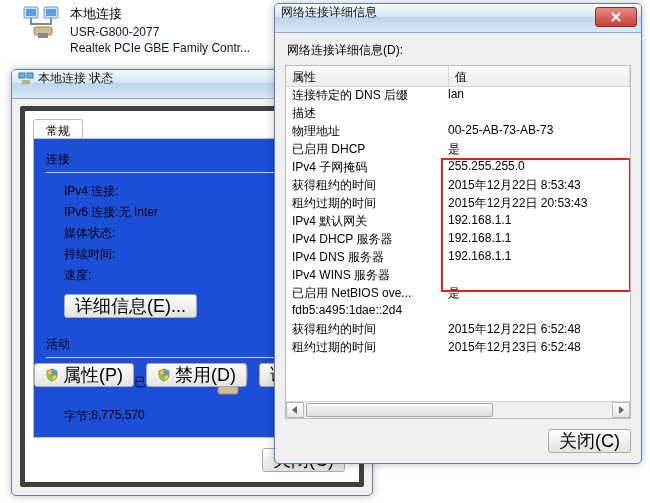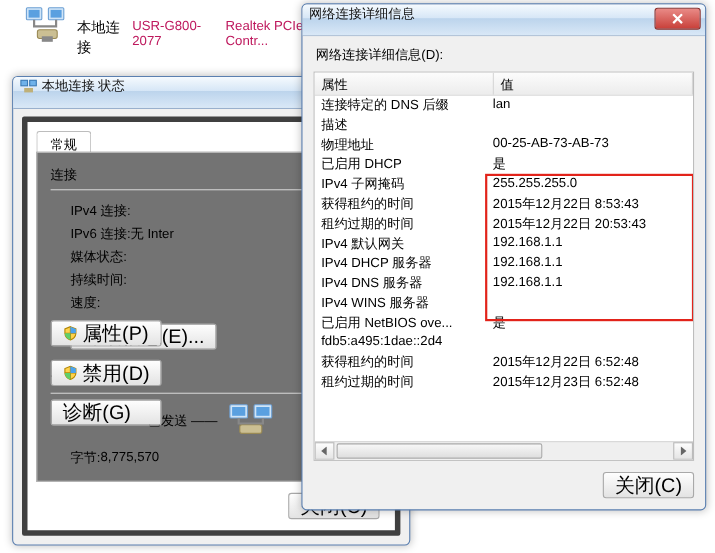--- a/index.html
+++ b/index.html
@@ -1,39 +1,39 @@
 <!DOCTYPE html>
 <html><head>
 <meta charset="utf-8">
 <style>
 html,body{margin:0;padding:0;font-family:"Microsoft YaHei","Segoe UI",Tahoma,sans-serif;font-size:12px;background:#fff;width:650px;height:503px;overflow:hidden;position:relative;color:#000;}
 .card{position:absolute;left:22px;top:3px;width:350px;}
 .cardrow{display:flex;align-items:flex-start;gap:8px;}
-.cardtxt{display:flex;flex-direction:row;gap:2px;padding-top:2px;margin-top:11px;}
+.cardtxt{display:flex;flex-direction:column;gap:2px;padding-top:2px;}
 .cardtxt .t1{font-size:13px;}
-.cardtxt .t2,.cardtxt .t3{color:#be185d;}
+.cardtxt .t2,.cardtxt .t3{color:#0f172a;}
 
 .win{position:absolute;border:1px solid #5a7fb0;border-radius:5px;box-shadow:0 0 8px rgba(0,0,0,0.25);background:#f0f0f0;}
 .win .titlebar{height:28px;background:linear-gradient(#f5fafe,#d6e6f6 45%,#bcd4ec 46%,#d9e8f7);border-bottom:1px solid #8fa9c9;border-radius:4px 4px 0 0;display:flex;align-items:flex-start;padding:0 6px;font-size:12px;color:#111;position:relative;}
 .closex{position:absolute;right:4px;top:3px;width:40px;height:18px;border-radius:3px;background:linear-gradient(#e98a86,#c8403a);border:1px solid #8a2e2a;color:#fff;display:flex;align-items:center;justify-content:center;font-weight:bold;font-family:Arial;cursor:default;}
 .inner{position:absolute;left:8px;right:8px;top:36px;bottom:8px;background:#fff;border:5px solid #404040;border-radius:2px;}
 
 #status{left:11px;top:69px;width:360px;height:425px;}
 #status .tabhdr{position:absolute;left:8px;top:8px;}
 .tab{display:inline-block;padding:3px 12px;border:1px solid #bdbdbd;border-bottom:none;border-radius:3px 3px 0 0;background:#fff;}
-#status .tabpane{position:absolute;left:8px;right:8px;top:27px;bottom:44px;border:1px solid #bdbdbd;background:#737373;padding:12px 12px;}
+#status .tabpane{position:absolute;left:8px;right:8px;top:27px;bottom:44px;border:1px solid #bdbdbd;background:#1d4ed8;padding:12px 12px;}
 .grp{margin-bottom:12px;}
 .grp .gh{margin-bottom:4px;}
 .grp .ghline{height:1px;background:#d0d0d0;margin-bottom:8px;}
 .kv{display:flex;justify-content:flex-start;padding:2px 0 2px 18px;}
 .btnrow{padding-left:18px;margin-top:8px;}
 .btn{display:inline-flex;align-items:center;gap:4px;height:22px;padding:0 10px;border:1px solid #a9a9a9;border-radius:3px;background:linear-gradient(#fefefe,#e3e3e3);font-size:18px;cursor:default;}
 .centerimg{display:flex;justify-content:center;align-items:center;gap:8px;margin:4px 0 8px 0;}
 .btbar{position:absolute;left:0;right:0;bottom:10px;display:flex;justify-content:flex-end;gap:10px;padding:0 14px;}
-#status .btns3{position:absolute;left:12px;bottom:50px;display:flex;gap:12px;flex-direction:column;}
+#status .btns3{position:absolute;left:0;bottom:50px;display:flex;gap:12px;}
 svg{display:block;}
 
 #details{left:274px;top:3px;width:366px;height:459px;z-index:5;}
 #details .body{position:absolute;left:10px;right:10px;top:34px;bottom:10px;}
 #details .lbl{margin:4px 0 6px 2px;}
 #details .list{border:1px solid #bdbdbd;background:#fff;height:352px;position:relative;overflow:hidden;}
 .cols{display:flex;height:20px;border-bottom:1px solid #d6d6d6;background:linear-gradient(#fcfcfc,#ececec);}
 .cols div{padding:3px 6px;border-right:1px solid #d6d6d6;}
 .c1{width:150px;} .c2{flex:1;}
 .rows{position:absolute;left:0;right:0;top:20px;bottom:16px;overflow:hidden;}

